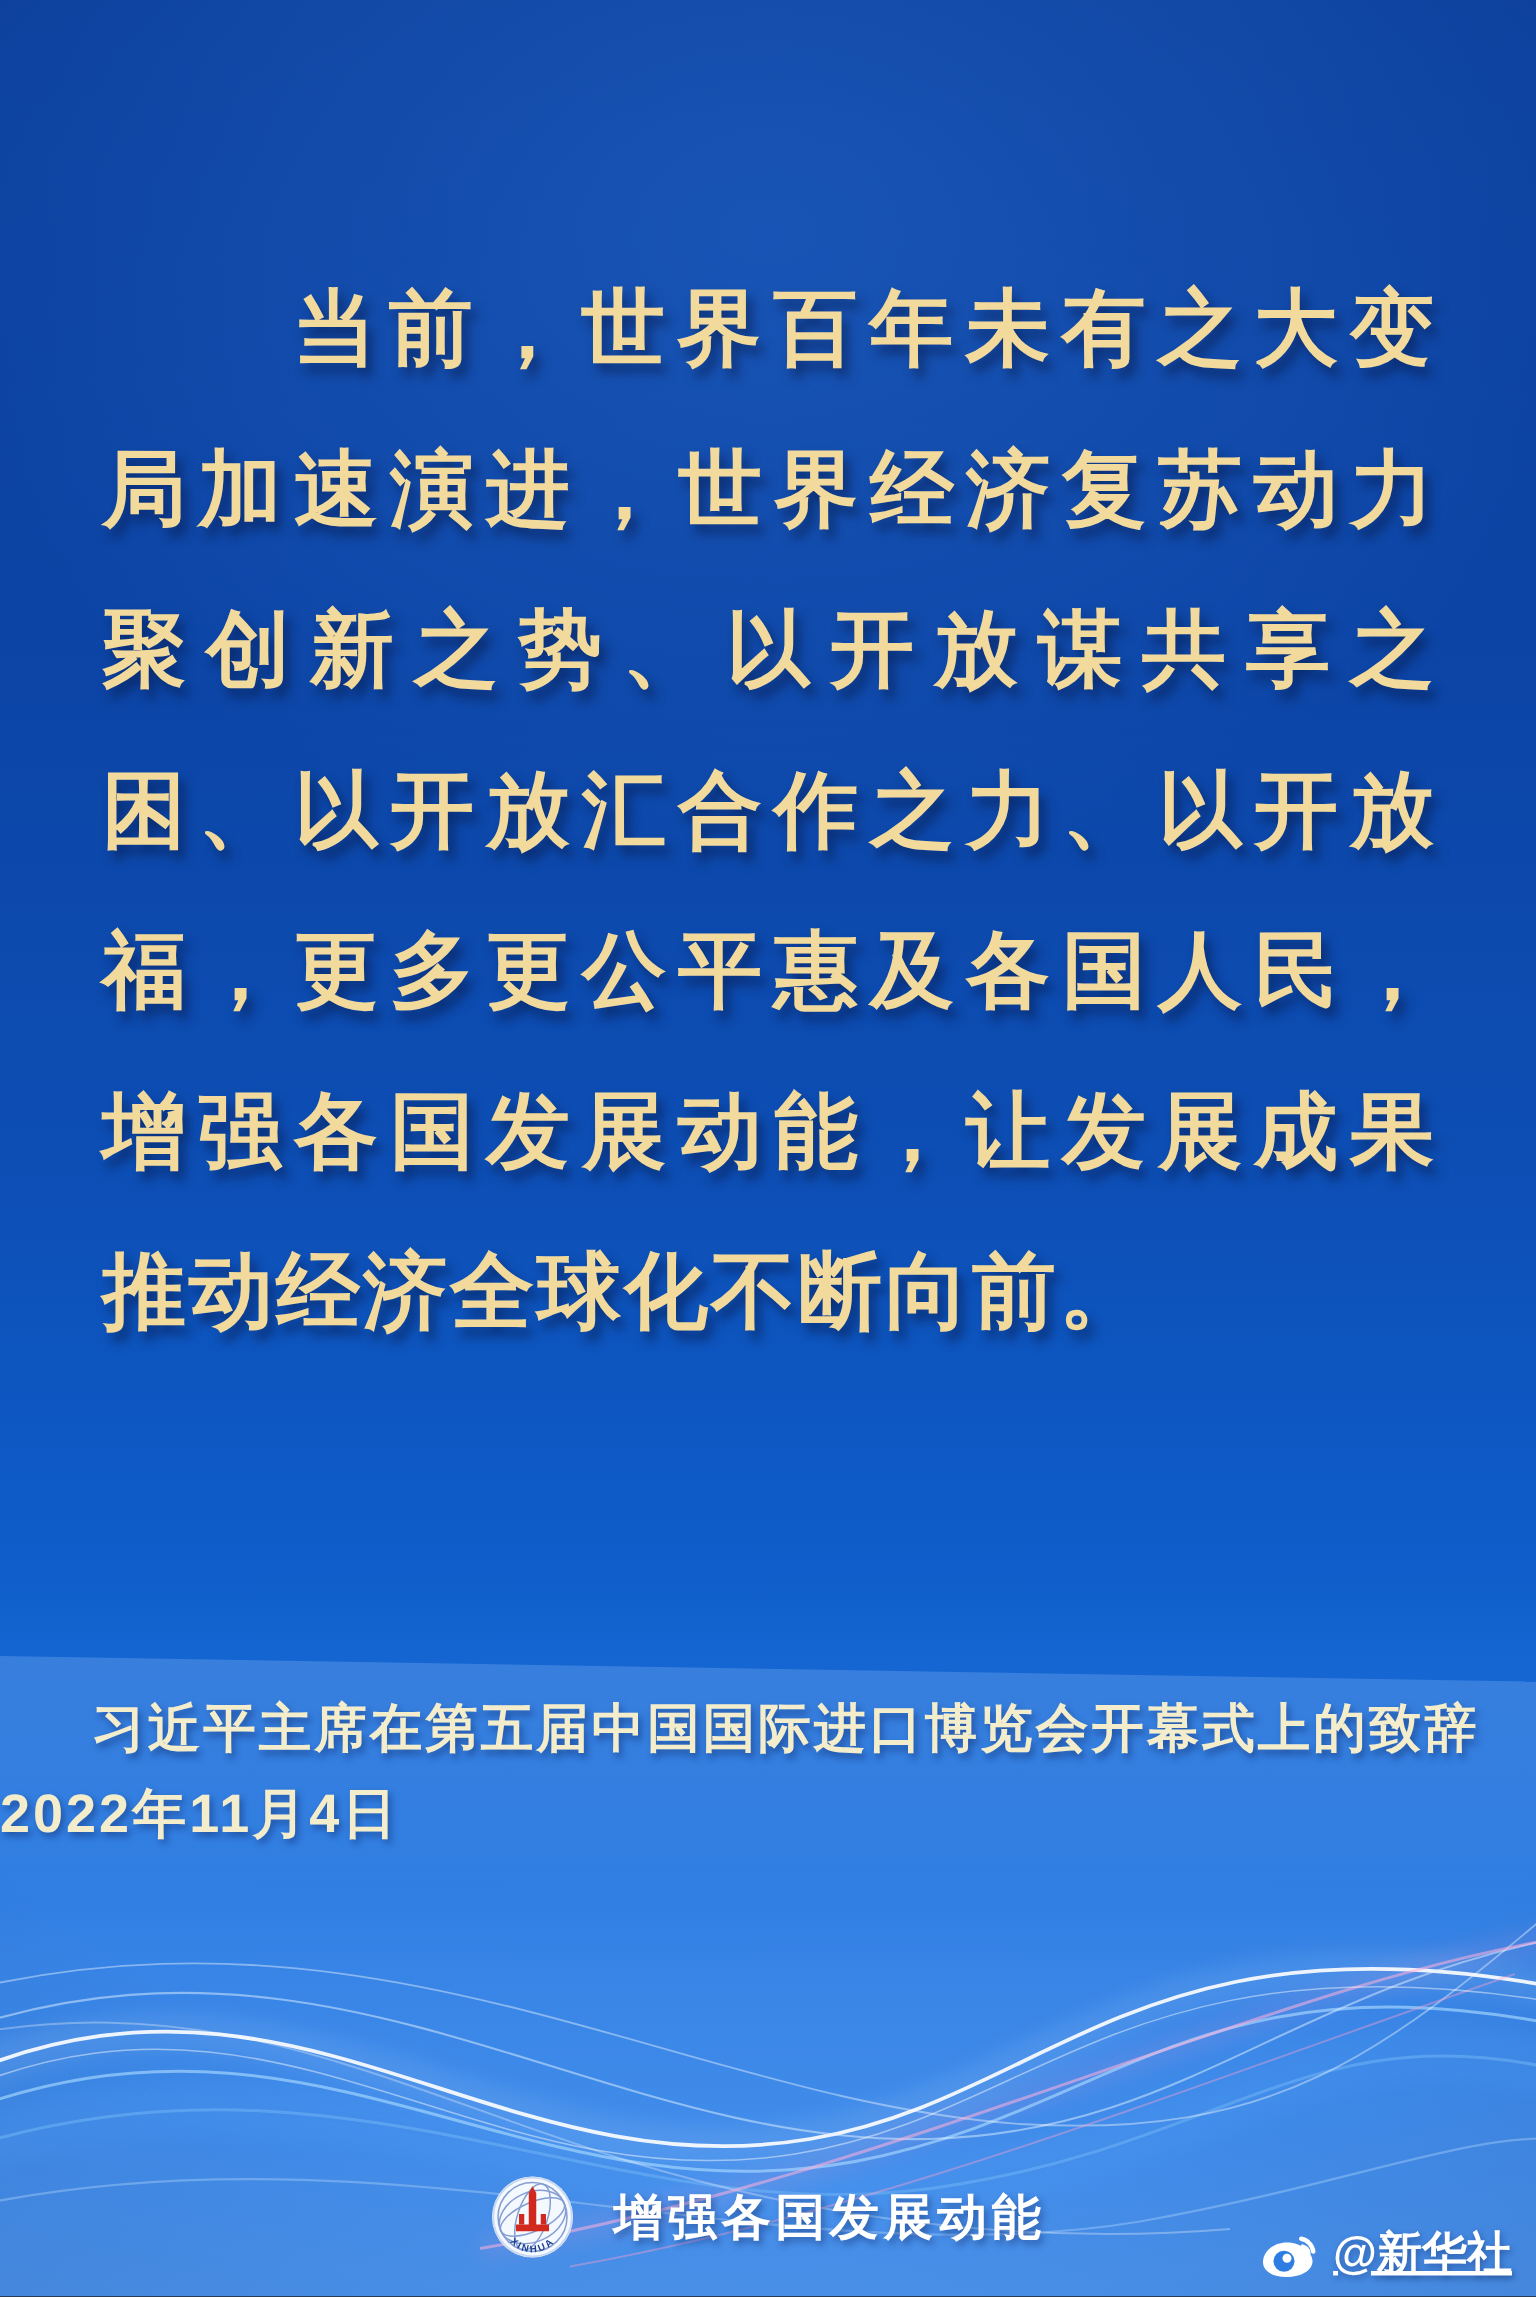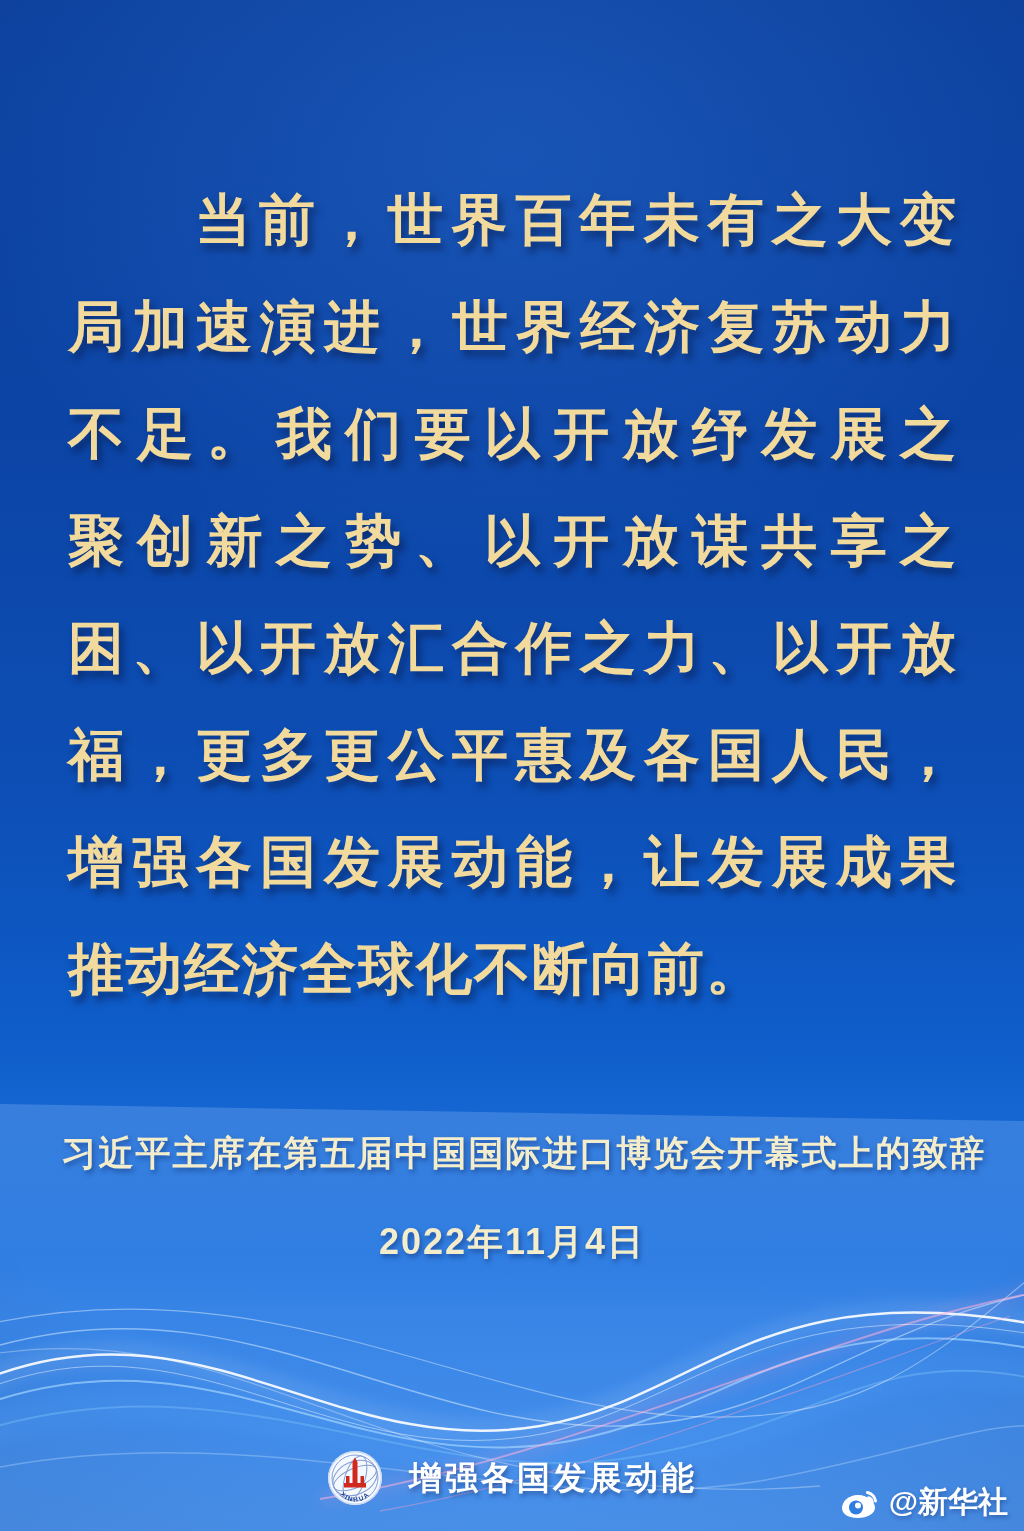--- a/index.html
+++ b/index.html
@@ -38,24 +38,23 @@
   
   .attribution{
     position:absolute;left:0;top:1132px;width:1024px;
     text-align:center;font-size:35px;line-height:42px;font-weight:700;
     color:#f4edcc;letter-spacing:2px;
     text-shadow:2px 3px 5px rgba(10,30,90,0.45);
     padding-left:12px;
   }
   .date{
     position:absolute;left:0;top:1189px;width:1024px;
-    text-align:center;font-size:36px;line-height:40px;font-weight:700;
+    font-size:36px;line-height:40px;font-weight:700;
     color:#f4edcc;letter-spacing:2px;
     text-shadow:2px 3px 5px rgba(10,30,90,0.45);
-    margin-top:33px;
   }
   
   .waves{position:absolute;left:0;top:1231px;width:1024px;height:300px;pointer-events:none;}
   
   .footer{
     position:absolute;left:0;top:1450px;width:1024px;
     display:flex;justify-content:center;align-items:center;gap:26px;
   }
   .producer{
     font-size:33px;font-weight:700;color:#ffffff;letter-spacing:3px;
@@ -63,33 +62,33 @@
   }
   .logo{width:56px;height:56px;flex:0 0 auto;}
   
   .watermark{
     position:absolute;right:16px;top:1482px;
     display:flex;align-items:center;gap:8px;
   }
   .weibo-handle{
     font-size:30px;font-weight:700;color:#ffffff;
     text-shadow:1px 2px 4px rgba(10,30,90,0.4);
+    text-decoration:underline;
   }
 </style>
 </head>
 <body>
 
 <div class="page">
 
   <div class="light-beam"></div>
 
   <div class="quote">
     <div class="q-line first">当前，世界百年未有之大变</div>
     <div class="q-line">局加速演进，世界经济复苏动力</div>
-    <div class="q-line">不足。我们要以开放纾发展之</div>
     <div class="q-line">聚创新之势、以开放谋共享之</div>
     <div class="q-line">困、以开放汇合作之力、以开放</div>
     <div class="q-line">福，更多更公平惠及各国人民，</div>
     <div class="q-line">增强各国发展动能，让发展成果</div>
     <div class="q-line last">推动经济全球化不断向前。</div>
   </div>
 
   <div class="attribution">习近平主席在第五届中国国际进口博览会开幕式上的致辞</div>
   <div class="date">2022年11月4日</div>
 

